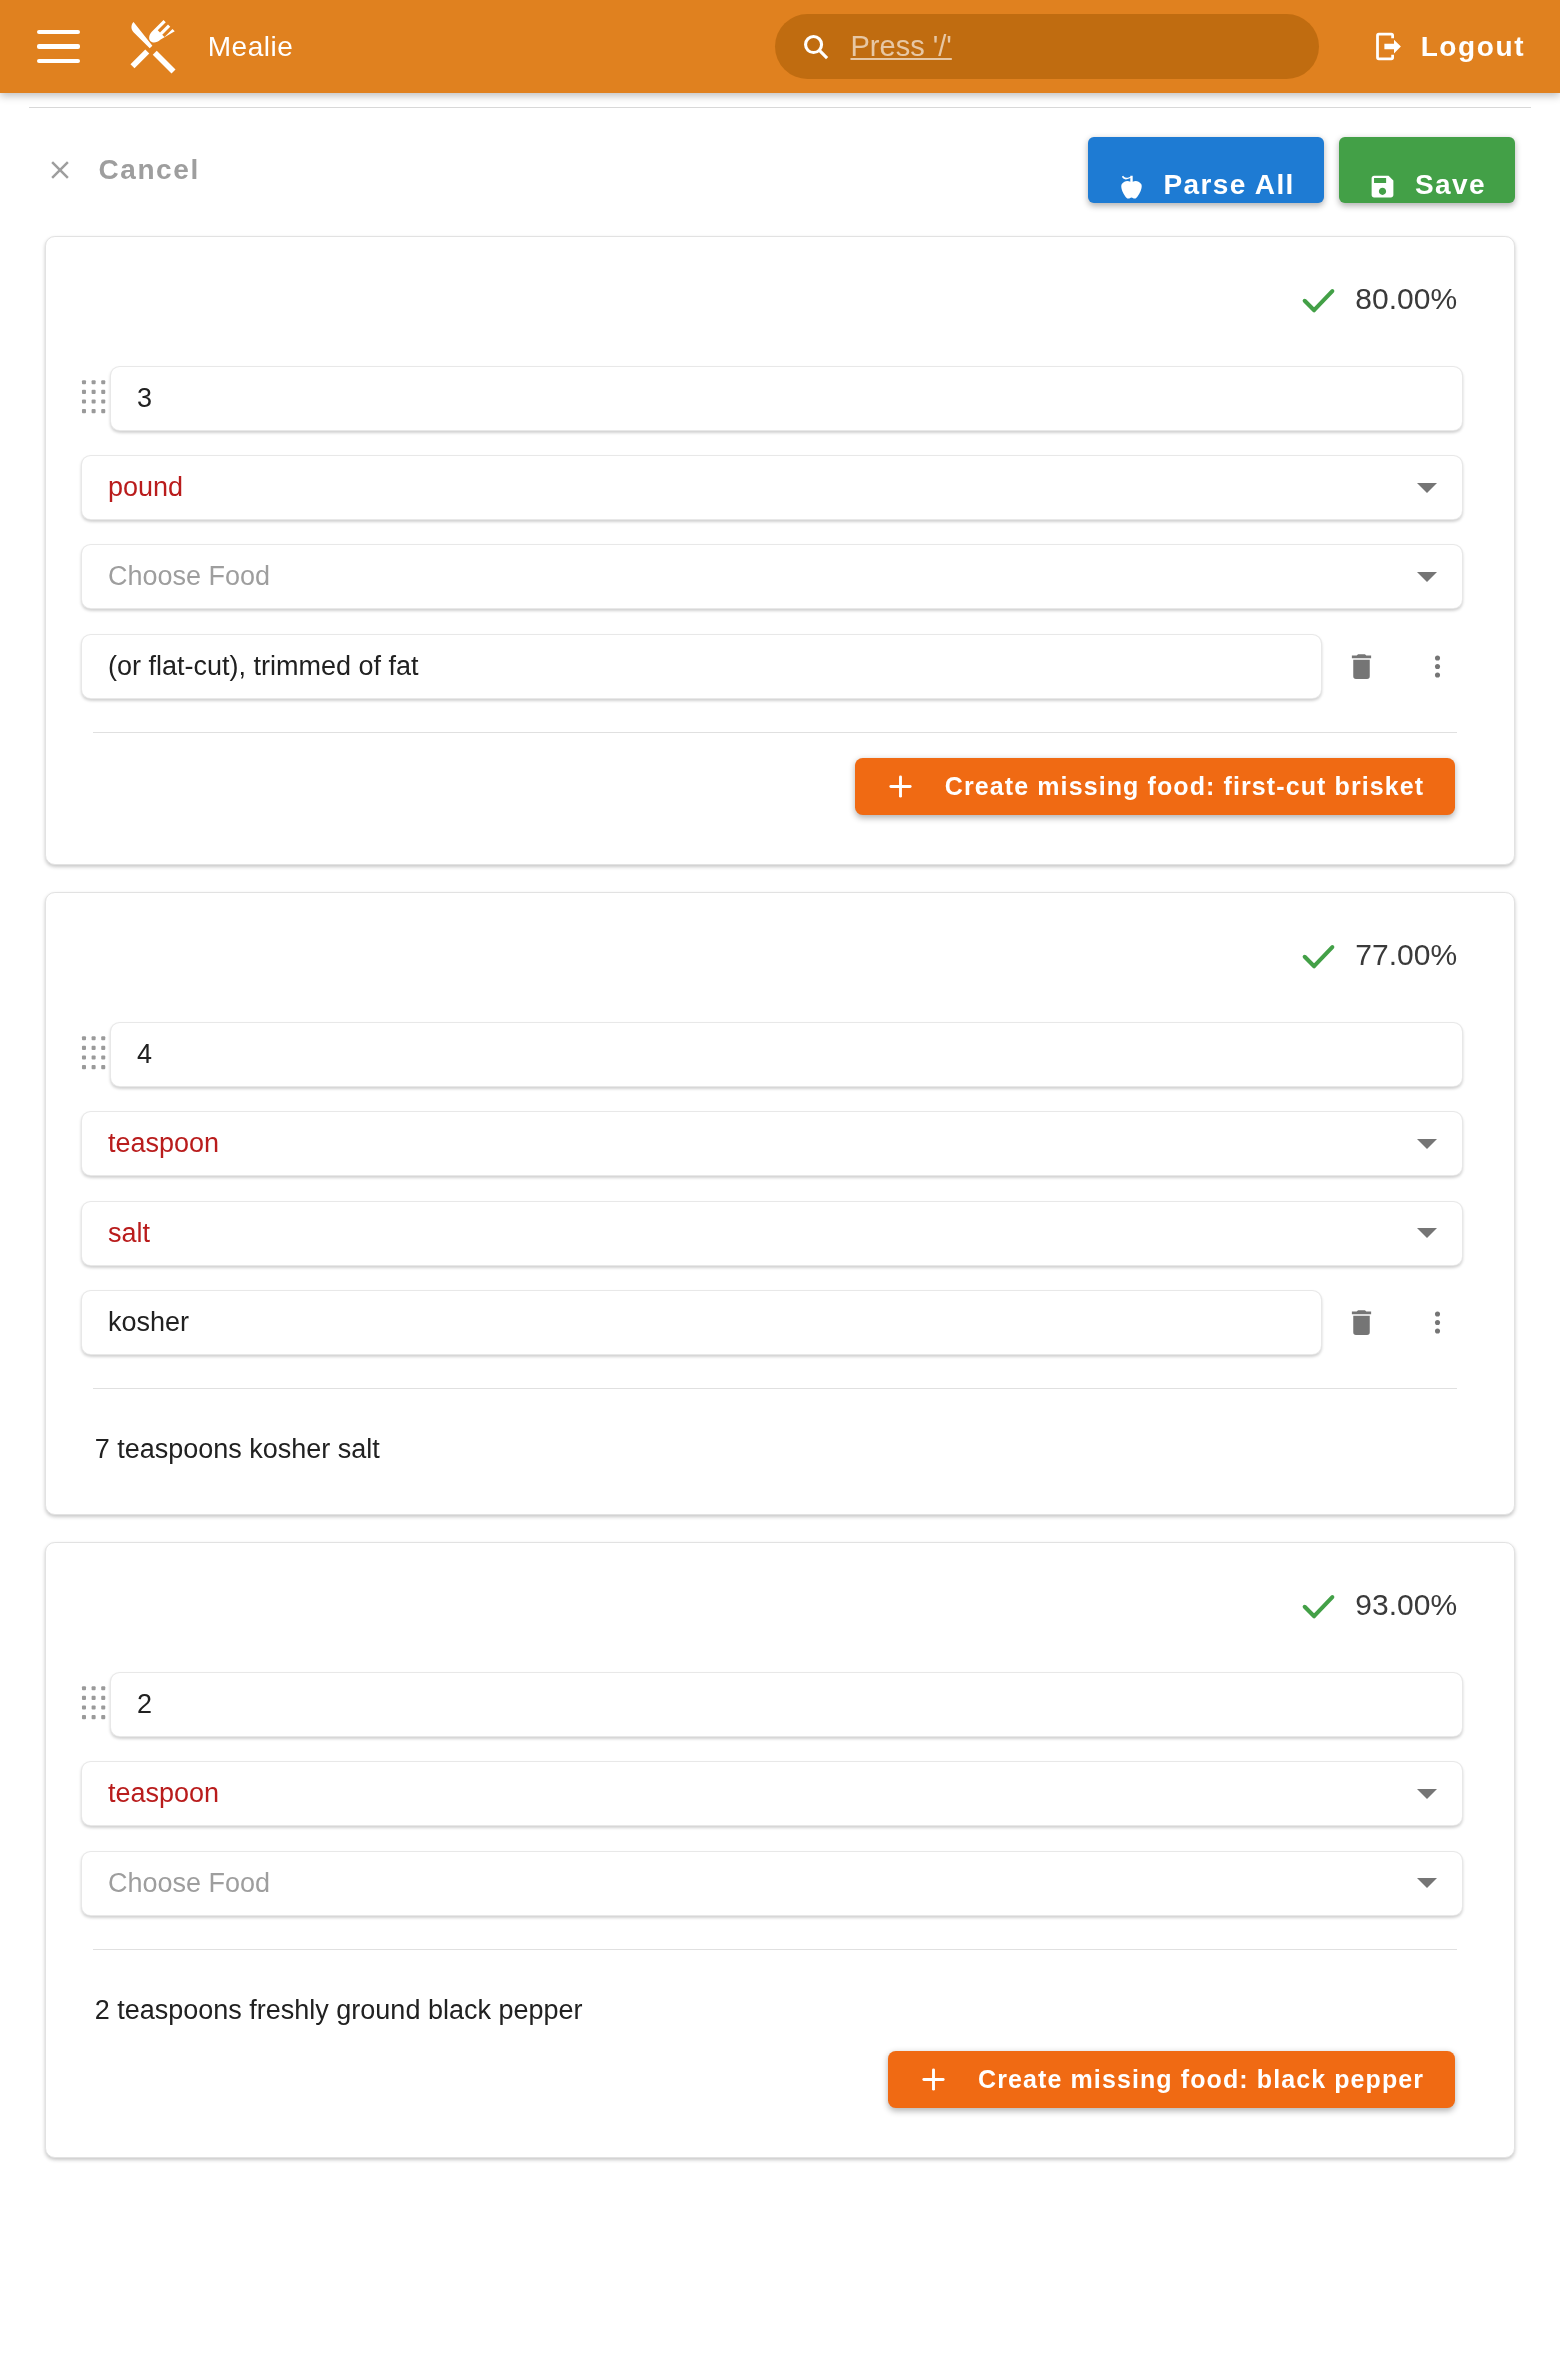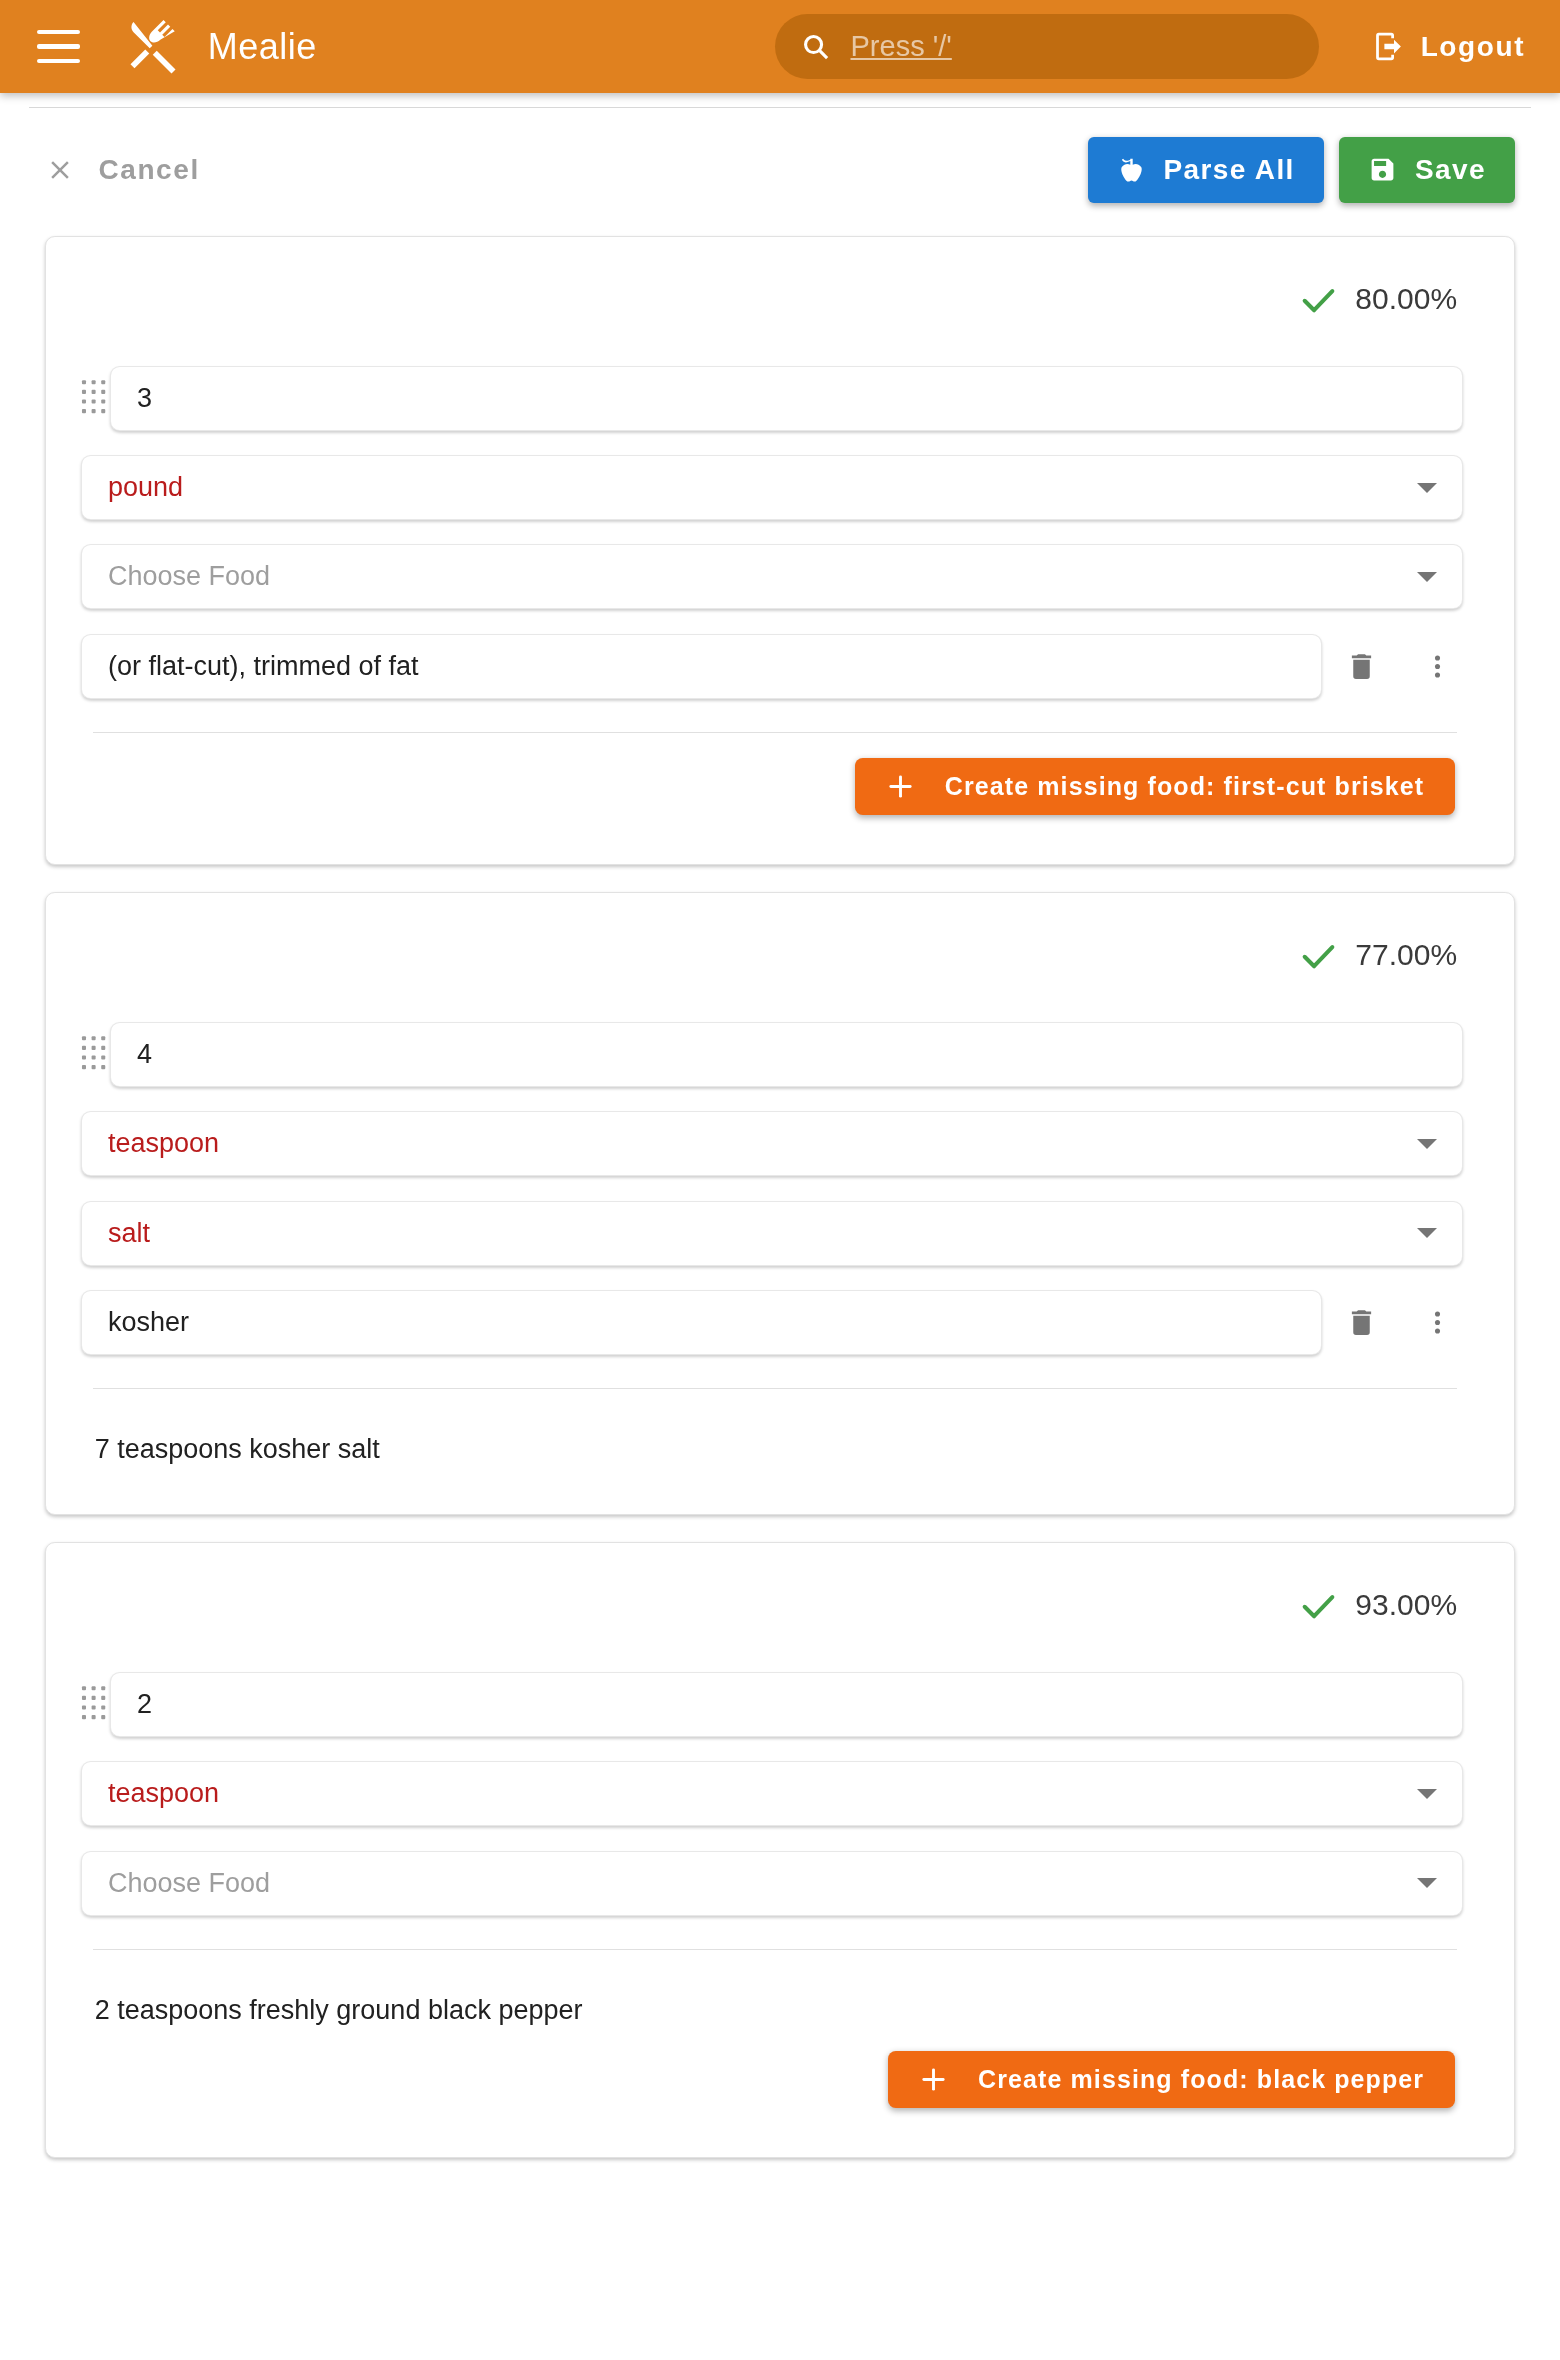--- a/index.html
+++ b/index.html
@@ -6,39 +6,39 @@
   html,body { width:1560px; height:2360px; overflow:hidden; background:#fff;
     font-family:"Liberation Sans", sans-serif; }
 
   
   .appbar { height:93px; background:#E0811F; display:flex; align-items:center;
     padding:0 29px; box-shadow:0 2.9px 7.8px rgba(0,0,0,.25); position:relative; z-index:5; }
   .hamburger { width:43px; height:33px; display:flex; flex-direction:column;
     justify-content:space-between; cursor:pointer; margin-left:7.8px; }
   .hamburger span { display:block; height:4.4px; border-radius:2px; background:#fff; }
   .logo { margin-left:43px; display:flex; align-items:center; }
-  .app-title { color:#fff; font-size:36px; font-weight:500; margin-left:25px; letter-spacing:0.5px; }
+  .app-title { color:#fff; font-size:28px; font-weight:500; margin-left:25px; letter-spacing:0.5px; }
 
   .search-pill { position:absolute; left:775px; top:13.7px; width:544px; height:65px;
     background:#C06C10; border-radius:33px; display:flex; align-items:center;
     padding:0 25px; cursor:text; }
   .search-pill .ph { color:rgba(255,255,255,.62); font-size:29px; margin-left:19.5px;text-decoration:underline; }
 
   .logout { margin-left:auto; display:flex; align-items:center; gap:15.6px; cursor:pointer;
     color:#fff; font-size:28px; font-weight:700; letter-spacing:1.6px; padding:9.8px 5.9px; }
 
   .top-divider { margin:13.7px 29px 0; border-top:1px solid #d8d8d8; }
 
   
   .toolbar { display:flex; align-items:center; padding:29px 45px 5.9px; }
   .cancel { display:flex; align-items:center; gap:23.4px; color:#9e9e9e; font-size:28px;
     font-weight:700; letter-spacing:1.6px; cursor:pointer; }
-  .btn { display:flex; align-items:center; gap:17.6px; height:66px; border:none; cursor:pointer;
+  .btn { display:flex; align-items:flex-end; gap:17.6px; height:66px; border:none; cursor:pointer;
     border-radius:5.9px; color:#fff; font-family:inherit; font-size:28px; font-weight:700;
-    letter-spacing:1.4px; padding:9px 29px; box-shadow:0 2.9px 5.9px rgba(0,0,0,.3); }
+    letter-spacing:1.4px; padding:2px 29px; box-shadow:0 2.9px 5.9px rgba(0,0,0,.3); }
   .btn.parse { margin-left:auto; background:#1E7BD3; }
   .btn.save  { margin-left:15.6px; background:#43A047; }
 
   
   .cards { padding:0 45px; }
   .card { background:#fff; border:1px solid #e2e2e2; border-radius:9.8px;
     box-shadow:0 2px 3.9px rgba(0,0,0,.22); margin-top:27px;
     padding:43px 51px 49px 35px; }
   .conf-row { display:flex; justify-content:flex-end; align-items:center; gap:17.6px;
     padding-right:5.9px; margin-bottom:47px; }

